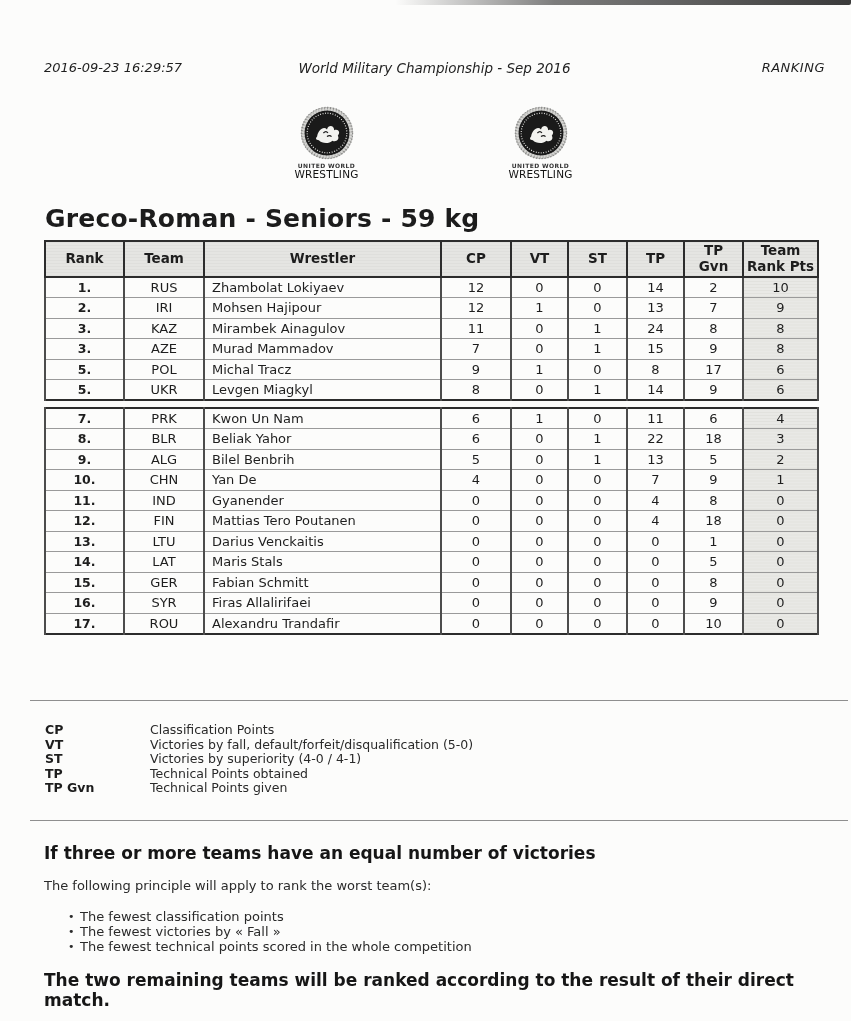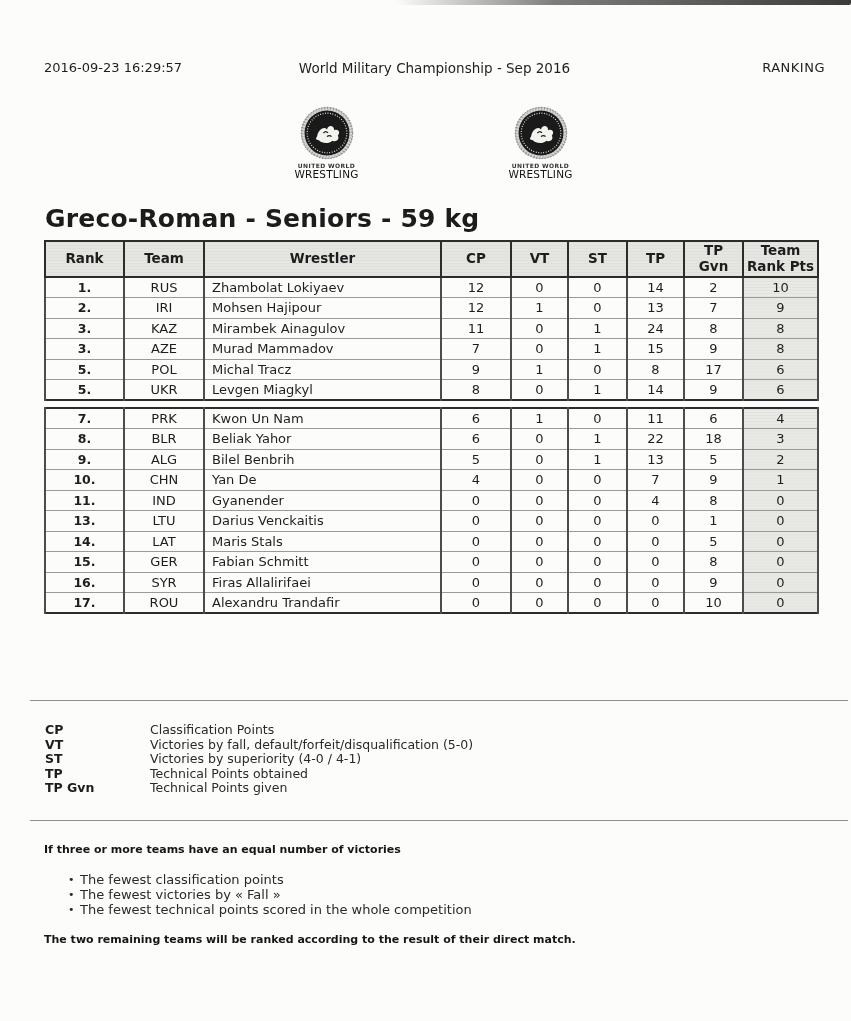--- a/index.html
+++ b/index.html
@@ -15,21 +15,21 @@
   
   .scan-line {
     position: absolute; top: 0; left: 395px; right: 0; height: 5px;
     background: linear-gradient(to right, rgba(20,20,20,0), rgba(20,20,20,0.55) 35%, rgba(10,10,10,0.8));
     border-radius: 0 0 2px 2px;
   }
   
   .doc-header {
     position: absolute; top: 60px; left: 44px; width: 781px;
     display: grid; grid-template-columns: 1fr auto 1fr;
-    font-size: 13px; color: #1f1f1f;
+    font-style: italic; font-size: 13px; color: #1f1f1f;
   }
   .doc-header .ts { text-align: left; }
   .doc-header .ttl { text-align: center; font-size: 13.5px; }
   .doc-header .pg { text-align: right; letter-spacing: 0.5px; }
 
   
   .logos {
     position: absolute; top: 106px; left: 0; width: 851px;
     display: flex; justify-content: center; gap: 130px;
     transform: translateX(8px);
@@ -77,21 +77,21 @@
   .hline-2 { top: 820px; }
 
   
   .legend { position: absolute; top: 723px; left: 45px; font-size: 12.5px; }
   .legend-row { display: flex; line-height: 14.6px; }
   .legend-term { width: 105px; font-weight: bold; color: #1d1d1d; }
   .legend-desc { color: #2a2a2a; }
 
   
   .rules { position: absolute; top: 843px; left: 44px; width: 780px; font-size: 13px; color: #2a2a2a; }
-  .rules .bold-line { font-weight: bold; color: #161616; font-size: 11px; }
+  .rules .bold-line { font-weight: bold; color: #161616; font-size: 17px; }
   .rules .intro { margin-top: 15px; }
   .rules ul { list-style: none; margin-top: 16px; margin-left: 24px; }
   .rules li { line-height: 15px; position: relative; padding-left: 12px; }
   .rules li::before { content: "•"; position: absolute; left: 0; top: 0; font-size: 11px; }
   .rules .footer-line { margin-top: 16px; }
 </style>
 </head>
 <body>
 
 <div class="page">
@@ -293,20 +293,31 @@
             <td class="c1">IND</td>
             <td class="c2">Gyanender</td>
             <td class="c3">0</td>
             <td class="c4">0</td>
             <td class="c5">0</td>
             <td class="c6">4</td>
             <td class="c7">8</td>
             <td class="c8">0</td>
           </tr>
           <tr>
+            <td class="c0">12.</td>
+            <td class="c1">FIN</td>
+            <td class="c2">Mattias Tero Poutanen</td>
+            <td class="c3">0</td>
+            <td class="c4">0</td>
+            <td class="c5">0</td>
+            <td class="c6">4</td>
+            <td class="c7">18</td>
+            <td class="c8">0</td>
+          </tr>
+          <tr>
             <td class="c0">13.</td>
             <td class="c1">LTU</td>
             <td class="c2">Darius Venckaitis</td>
             <td class="c3">0</td>
             <td class="c4">0</td>
             <td class="c5">0</td>
             <td class="c6">0</td>
             <td class="c7">1</td>
             <td class="c8">0</td>
           </tr>
@@ -380,20 +391,21 @@
       <div class="legend-row">
         <span class="legend-term">TP Gvn</span>
         <span class="legend-desc">Technical Points given</span>
       </div>
     </div>
 
   <div class="hline hline-2"></div>
 
   <div class="rules">
     <div class="bold-line">If three or more teams have an equal number of victories</div>
+    <div class="intro">The following principle will apply to rank the worst team(s):</div>
     <ul id="bullet-list">
         <li>The fewest classification points</li>
         <li>The fewest victories by « Fall »</li>
         <li>The fewest technical points scored in the whole competition</li>
       </ul>
     <div class="bold-line footer-line">The two remaining teams will be ranked according to the result of their direct match.</div>
   </div>
 
 </div>
 

